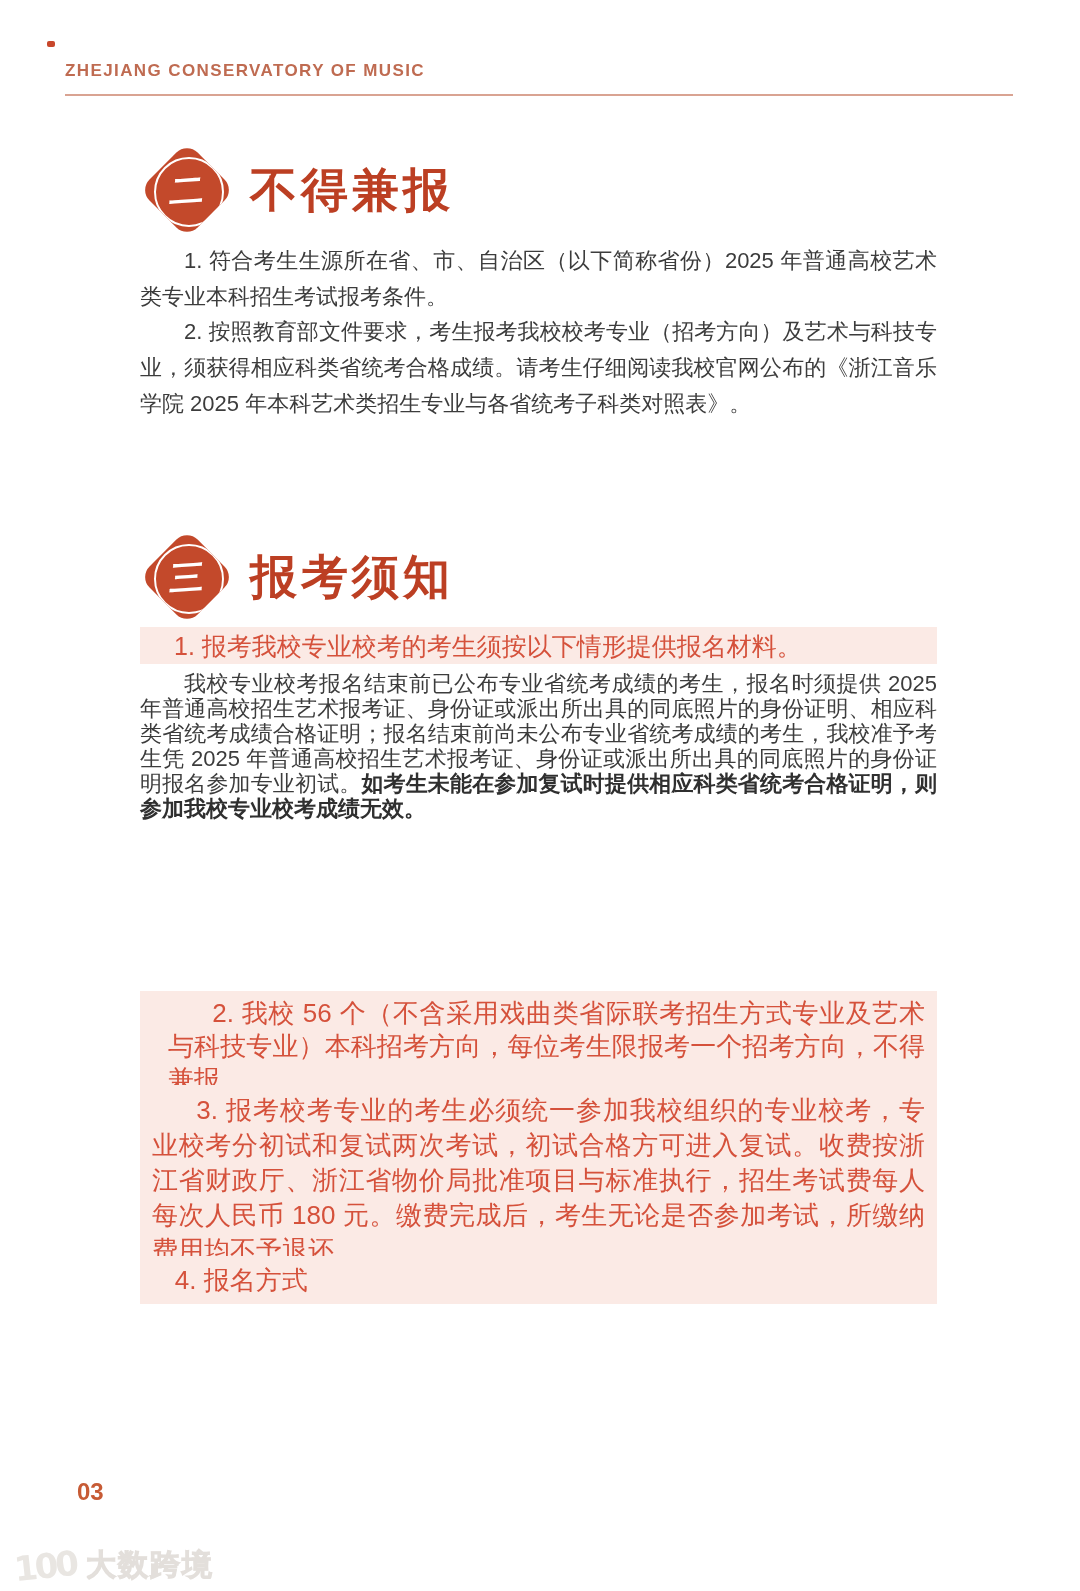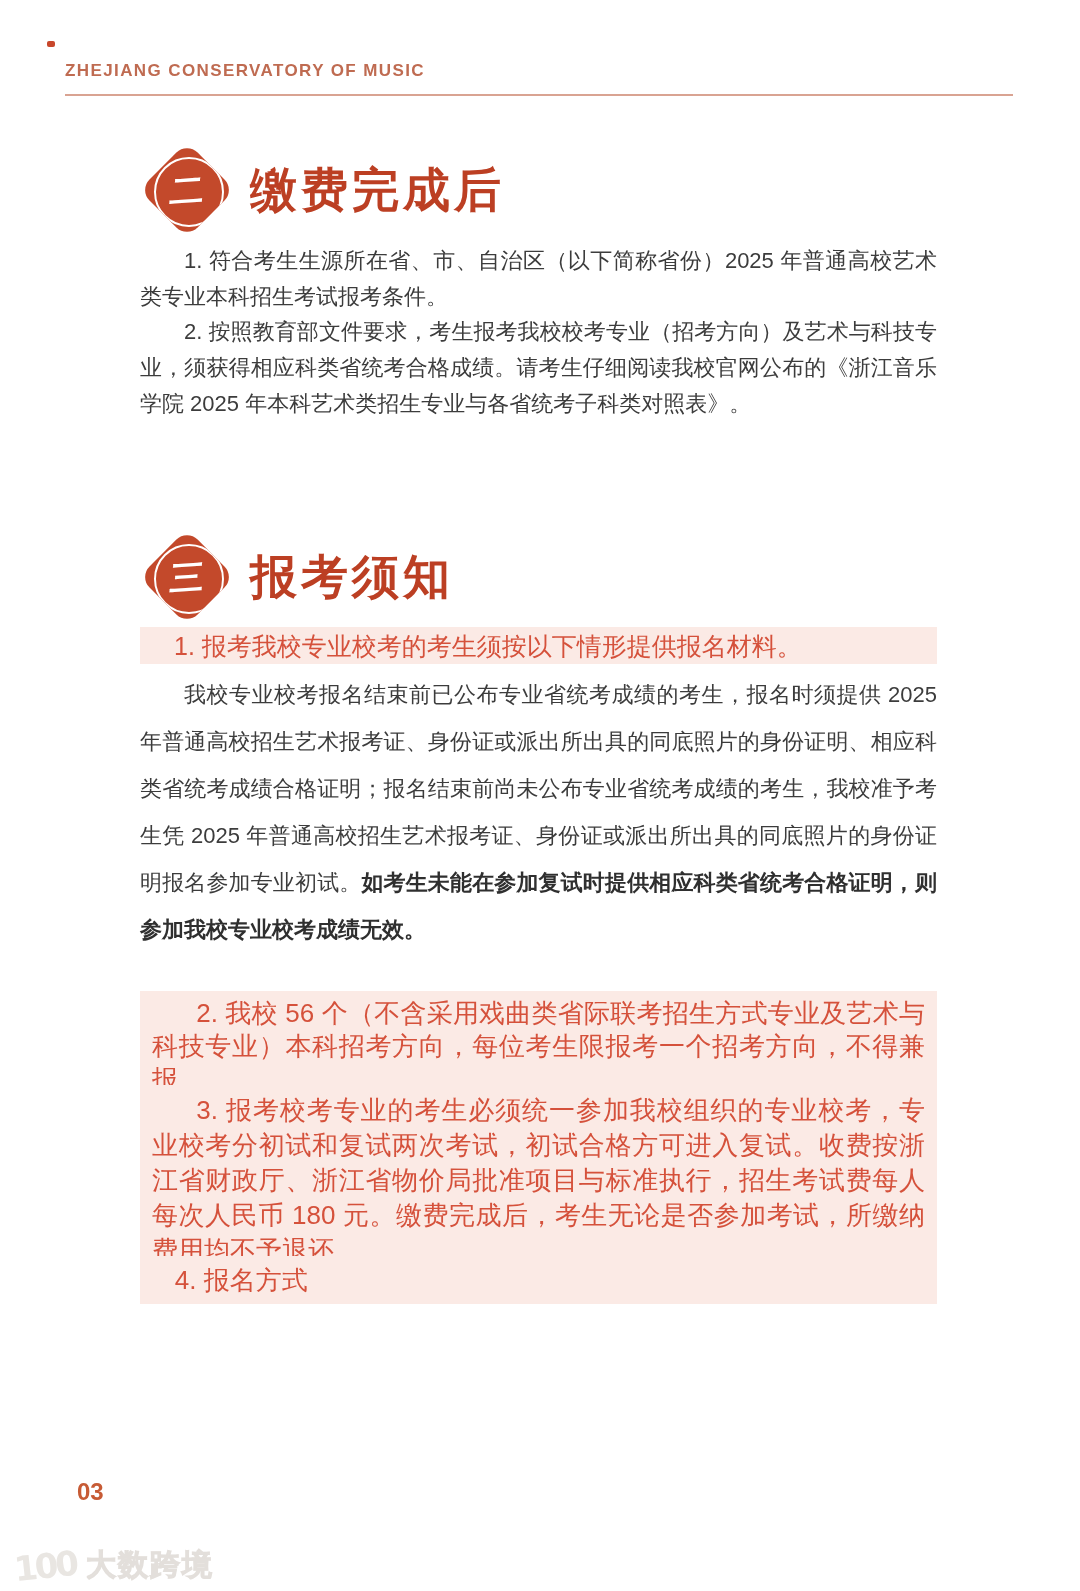--- a/index.html
+++ b/index.html
@@ -70,21 +70,21 @@
     letter-spacing: 4px;
     color: #bc3f23;
   }
   #sec2 { top: 141px; }
   #sec3 { top: 528px; }
 
   
   .body-par {
     position: absolute; left: 140px; width: 797px;
     margin: 0;
-    font-size: 22px; line-height: 47px;
+    font-size: 22px; line-height: 25px;
     text-align: justify;
     text-indent: 2em;
     color: #3c3c3c;
   }
   #p1 { top: 243px; line-height: 36px; }
   #p2 { top: 314px; line-height: 36px; }
   #para-main { top: 671px; }
   #para4 { top: 1307px; line-height: 34.5px; }
   .body-par b { font-weight: 700; color: #2f2f2f; }
 
@@ -102,21 +102,21 @@
     box-sizing: border-box;
     background: #fbeae5;
     color: #d5513b;
     text-align: justify;
   }
   #box1 {
     top: 627px; padding: 5px 12px 4px 14px;
     font-size: 25px; line-height: 28px; text-indent: 0.8em;
   }
   #box2 {
-    top: 991px; padding: 6px 12px 6px 12px;
+    top: 991px; padding: 6px 12px 6px 28px;
     font-size: 26px; line-height: 33px; text-indent: 1.7em;
   }
   #box3 {
     top: 1085px; padding: 8px 12px 8px 12px;
     font-size: 26px; line-height: 35px; text-indent: 1.7em;
   }
   #box4 {
     top: 1256px; padding: 8px 12px 8px 14px;
     font-size: 26px; line-height: 32px; text-indent: 0.8em;
   }
@@ -158,21 +158,21 @@
 
   <div class="sec-header" id="sec2">
     <div class="diamond-wrap">
       <div class="diamond">
         <div class="diamond-inner">
           <span class="ring"></span>
           <span class="dnum">二</span>
         </div>
       </div>
     </div>
-    <h2 class="sec-title">缴费完成后</h2>
+    <h2 class="sec-title">不得兼报</h2>
   </div>
 
   <p class="body-par" id="p1">1. 符合考生生源所在省、市、自治区（以下简称省份）2025 年普通高校艺术类专业本科招生考试报考条件。</p>
   <p class="body-par" id="p2">2. 按照教育部文件要求，考生报考我校校考专业（招考方向）及艺术与科技专业，须获得相应科类省统考合格成绩。请考生仔细阅读我校官网公布的《浙江音乐学院 2025 年本科艺术类招生专业与各省统考子科类对照表》。</p>
 
   <div class="sec-header" id="sec3">
     <div class="diamond-wrap">
       <div class="diamond">
         <div class="diamond-inner">
           <span class="ring"></span>

